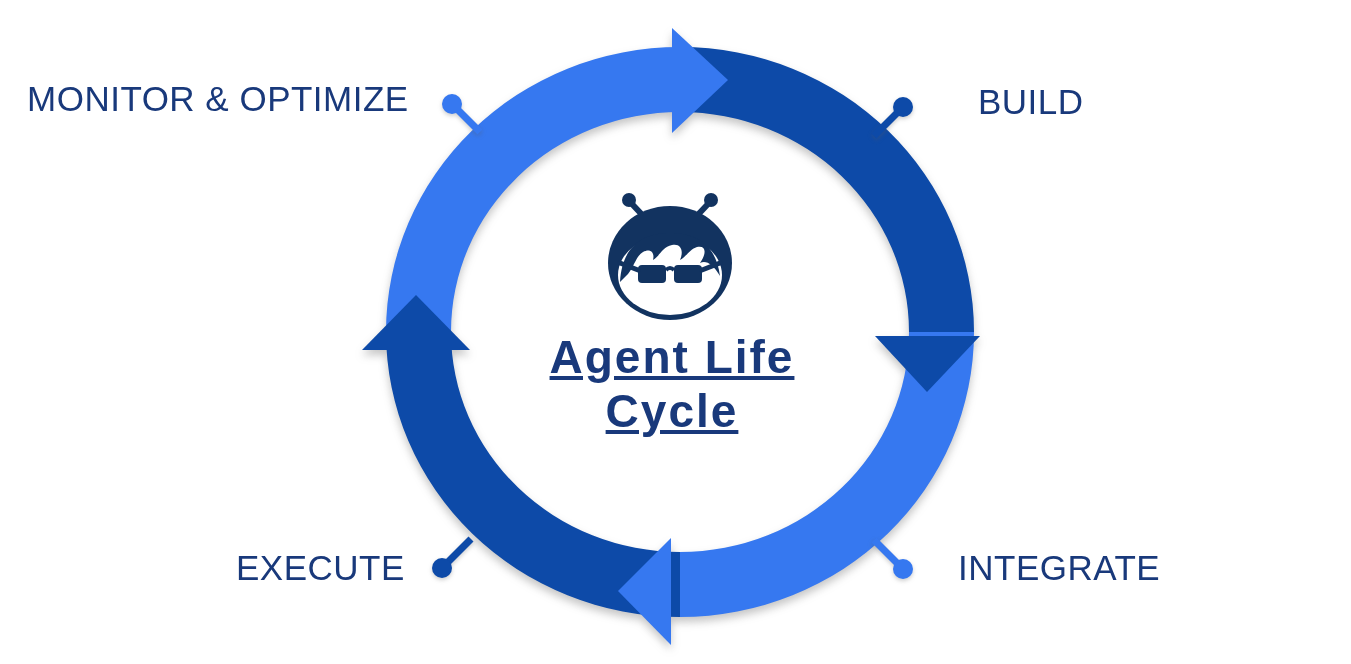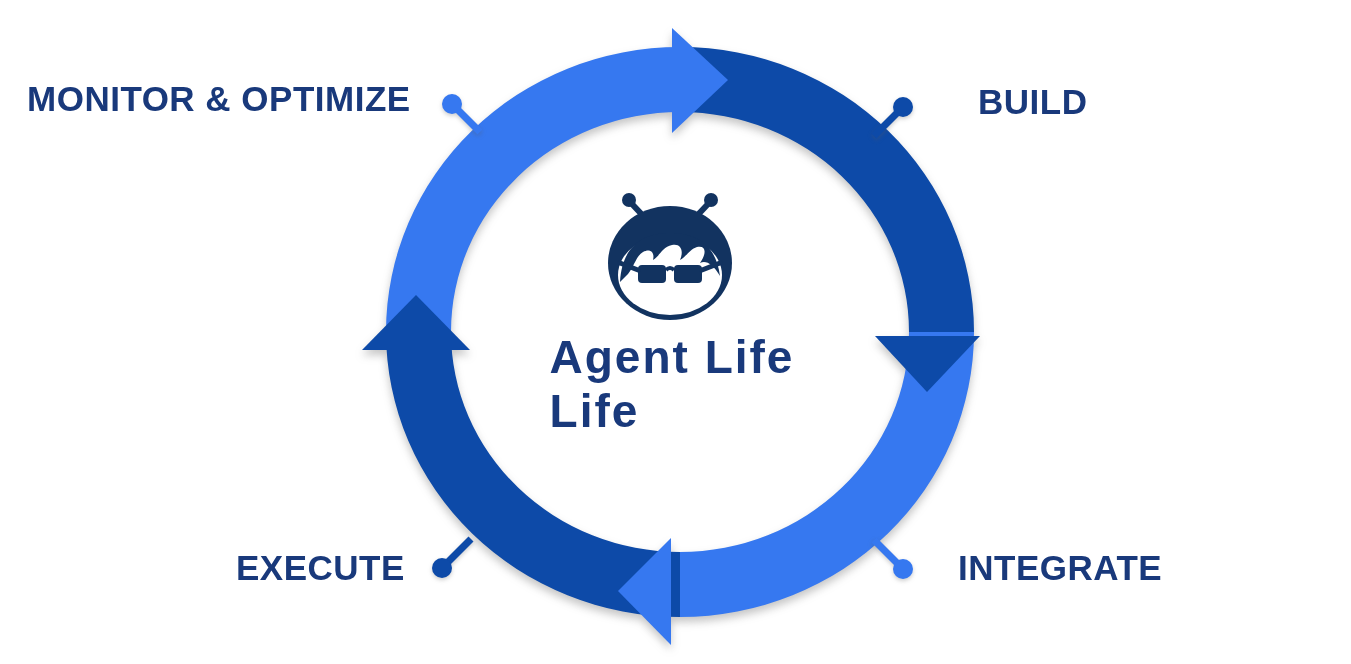--- a/index.html
+++ b/index.html
@@ -13,40 +13,42 @@
     position: relative;
     width: 1351px; height: 664px;
   }
   svg.diagram {
     position: absolute; left: 0; top: 0;
   }
   .ring-shadow { filter: drop-shadow(0px 5px 4px rgba(90,90,90,0.35)); }
   .conn-shadow { filter: drop-shadow(0px 2px 2px rgba(90,90,90,0.3)); }
   .stage-label {
     position: absolute;
-    font-weight: 700;
+    font-weight: 400;
     font-size: 35px;
     line-height: 40px;
     letter-spacing: 0.5px;
     color: var(--text-navy, #19397B);
     white-space: nowrap;
     user-select: none;
     text-align: right;
   }
   .diagram-title {
     position: absolute;
     left: 672px; top: 330px;
     transform: translateX(-50%);
+    text-align: center;
     font-weight: 700;
     font-size: 46px;
     line-height: 54px;
     letter-spacing: 2px;
     color: var(--text-navy, #19397B);
     white-space: nowrap;
     user-select: none;
+    text-decoration: underline;
   }
 </style>
 </head>
 <body>
 
 <div class="stage-canvas">
 
   <svg class="diagram" width="1351" height="664" viewBox="0 0 1351 664">
 
     <g class="ring-shadow">
@@ -104,21 +106,21 @@
       <rect x="31" y="75" width="28" height="18" rx="4" fill="#123360"></rect>
       <rect x="67" y="75" width="28" height="18" rx="4" fill="#123360"></rect>
       <path fill="none" stroke-width="4" d="M 59 80 Q 63 76 67 80" stroke="#123360"></path>
       <line stroke-width="5" stroke-linecap="round" x1="31" y1="80" x2="13" y2="73" stroke="#123360"></line>
       <line stroke-width="5" stroke-linecap="round" x1="95" y1="80" x2="113" y2="73" stroke="#123360"></line>
     </g>
   </svg>
 
   <div class="diagram-title">
     <div>Agent Life</div>
-    <div>Life</div>
+    <div>Cycle</div>
   </div>
 
   <div class="stage-label" style="left:27px;  top:79px;">MONITOR &amp; OPTIMIZE</div>
   <div class="stage-label" style="left:962px; top:82px;margin-left:16px;">BUILD</div>
   <div class="stage-label" style="left:958px; top:548px;">INTEGRATE</div>
   <div class="stage-label" style="left:236px; top:548px;">EXECUTE</div>
 
 </div>
 
 </body></html>

